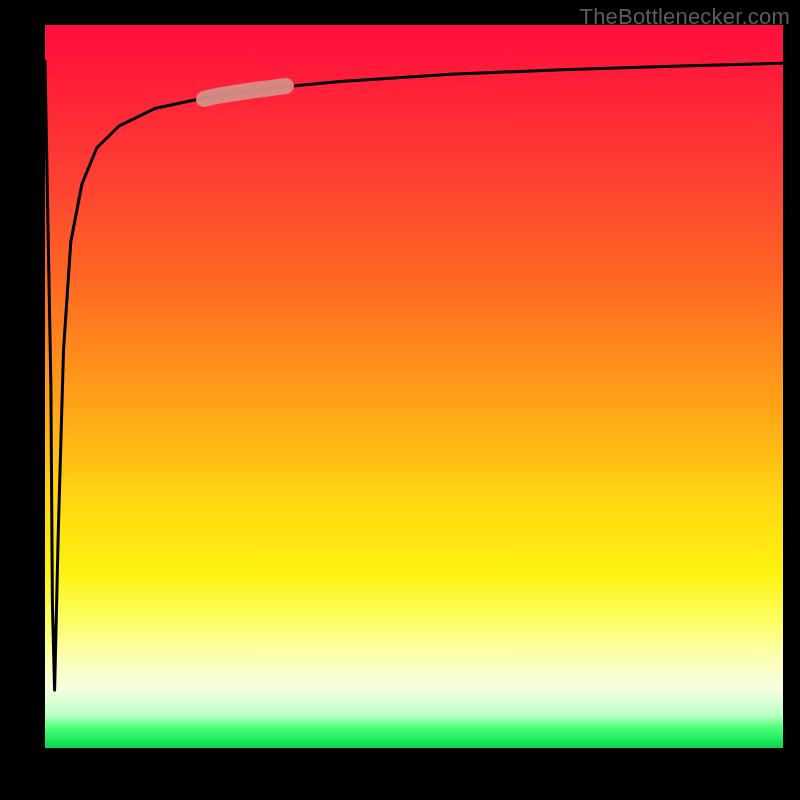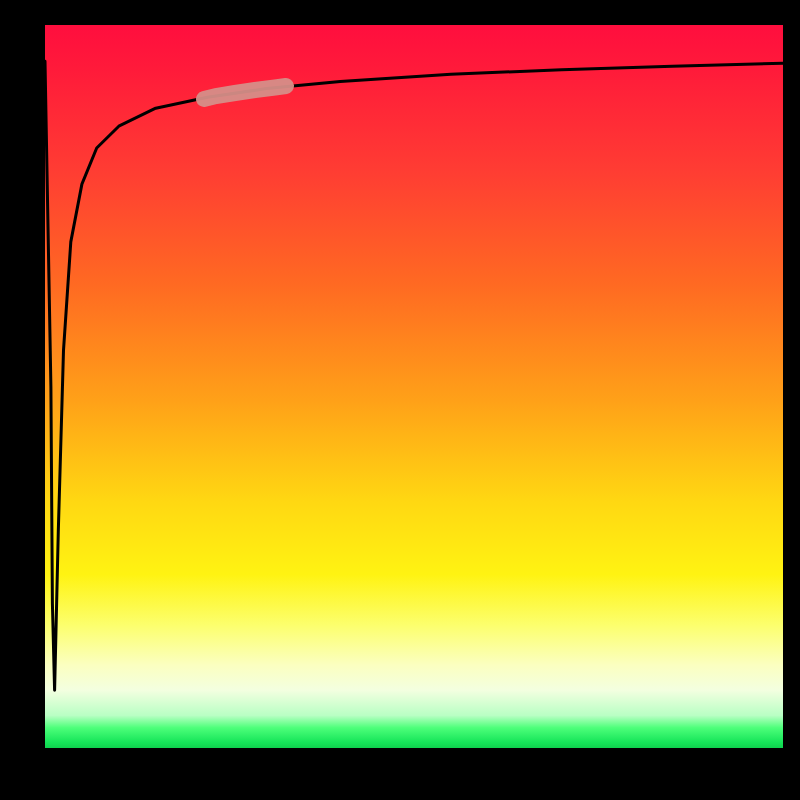--- a/index.html
+++ b/index.html
@@ -62,20 +62,21 @@
     pointer-events: none;
   }
 </style>
 </head>
 <body>
 
 <div class="stage">
 
   <div class="plot-area"></div>
 
+  <div class="watermark">TheBottlenecker.com</div>
 
   <svg class="overlay" viewBox="0 0 800 800">
 
     <path d="M 45.0 61.2
              L 50.9 386.5
              L 52.4 603.4
              L 54.6 690.2
              L 58.3 531.1
              L 63.5 350.4
              L 70.8 241.9

